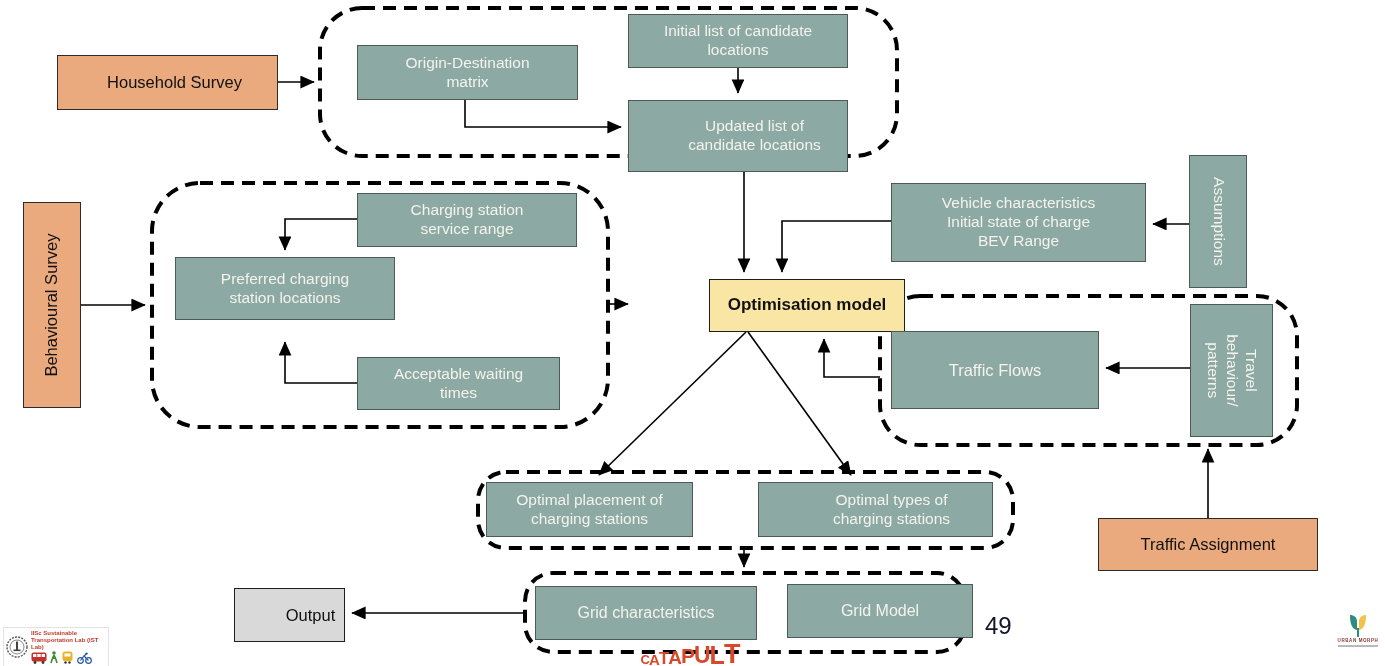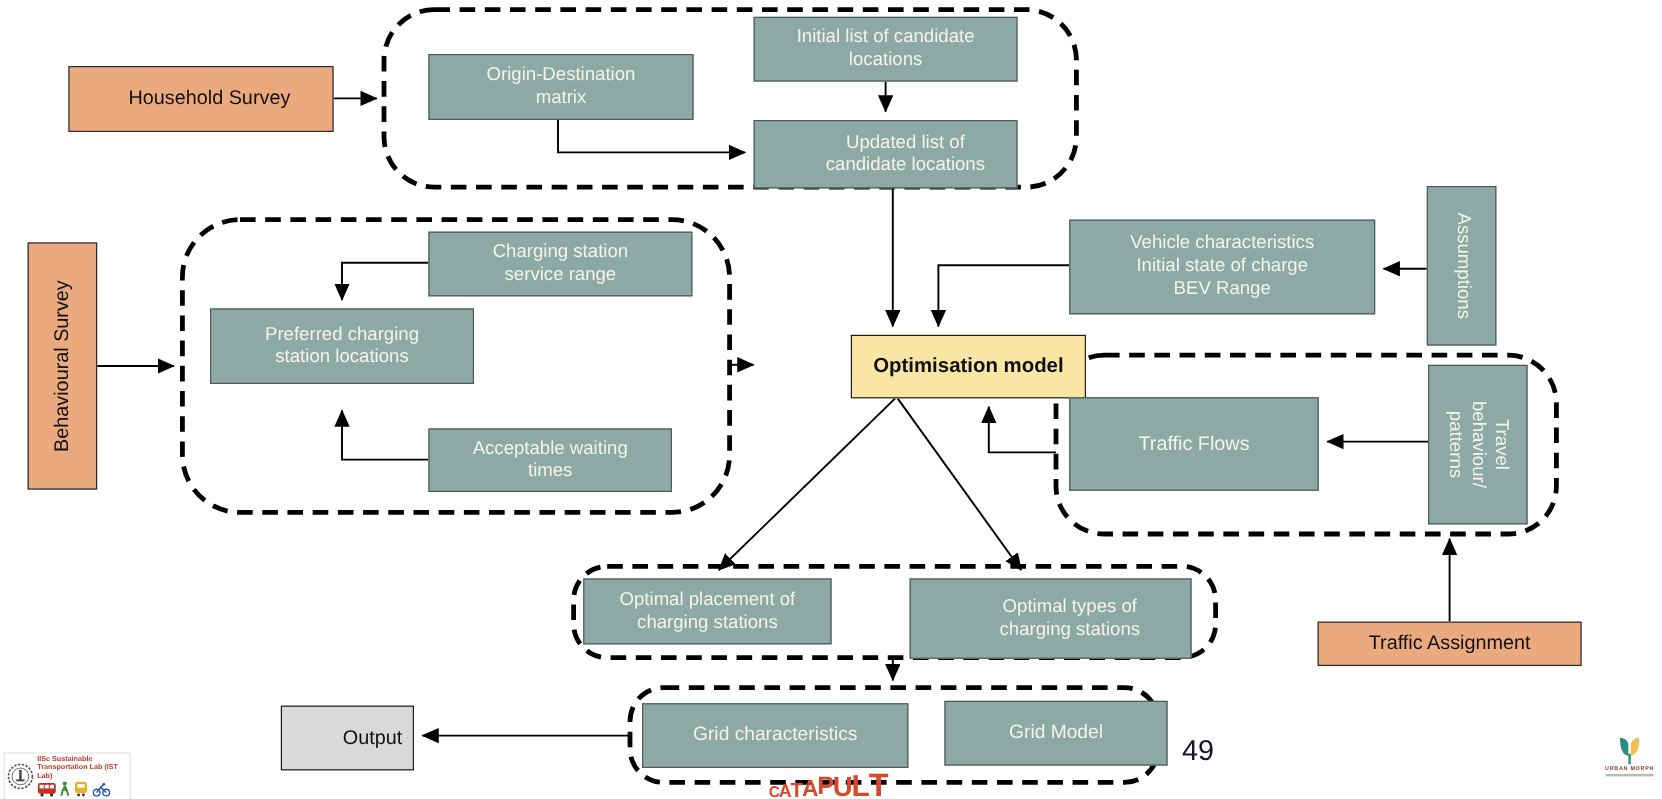--- a/index.html
+++ b/index.html
@@ -76,29 +76,29 @@
       <path d="M525,613 L352,613" marker-end="url(#arr)"></path>
     </g>
   </svg>
 
   <div class="node orange" style="left:57px;top:55px;width:221px;height:55px;padding-left:14px;">Household Survey</div>
 
   <div class="node orange" style="left:23px;top:202px;width:58px;height:206px;">
     <span class="rot-ccw">Behavioural Survey</span>
   </div>
 
-  <div class="node orange" style="left:1098px;top:518px;width:220px;height:37px;">Traffic Assignment</div>
+  <div class="node orange" style="left:1098px;top:518px;width:220px;height:53px;">Traffic Assignment</div>
 
   <div class="node teal" style="left:357px;top:45px;width:221px;height:55px;">Origin-Destination
 matrix</div>
 
   <div class="node teal" style="left:628px;top:14px;width:220px;height:54px;">Initial list of candidate
 locations</div>
 
-  <div class="node teal" style="left:628px;top:100px;width:220px;height:57px;padding-left:33px;">Updated list of
+  <div class="node teal" style="left:628px;top:100px;width:220px;height:72px;padding-left:33px;">Updated list of
 candidate locations</div>
 
   <div class="node teal" style="left:357px;top:193px;width:220px;height:54px;">Charging station
 service range</div>
 
   <div class="node teal" style="left:175px;top:257px;width:220px;height:63px;">Preferred charging
 station locations</div>
 
   <div class="node teal" style="left:357px;top:357px;width:203px;height:53px;">Acceptable waiting
 times</div>
@@ -117,21 +117,21 @@
 
   <div class="node teal" style="left:1190px;top:304px;width:83px;height:133px;">
     <span class="rot-cw">Travel
 behaviour/
 patterns</span>
   </div>
 
   <div class="node teal" style="left:486px;top:482px;width:207px;height:55px;">Optimal placement of
 charging stations</div>
 
-  <div class="node teal" style="left:758px;top:482px;width:235px;height:67px;padding-left:32px;">Optimal types of
+  <div class="node teal" style="left:758px;top:482px;width:235px;height:55px;padding-left:32px;">Optimal types of
 charging stations</div>
 
   <div class="node teal" style="left:535px;top:586px;width:222px;height:54px;font-size:16px;">Grid characteristics</div>
 
   <div class="node teal" style="left:787px;top:584px;width:186px;height:54px;font-size:16px;">Grid Model</div>
 
   <div class="node gray" style="left:234px;top:588px;width:111px;height:54px;">Output</div>
 
   <div class="pagenum">49</div>
 

